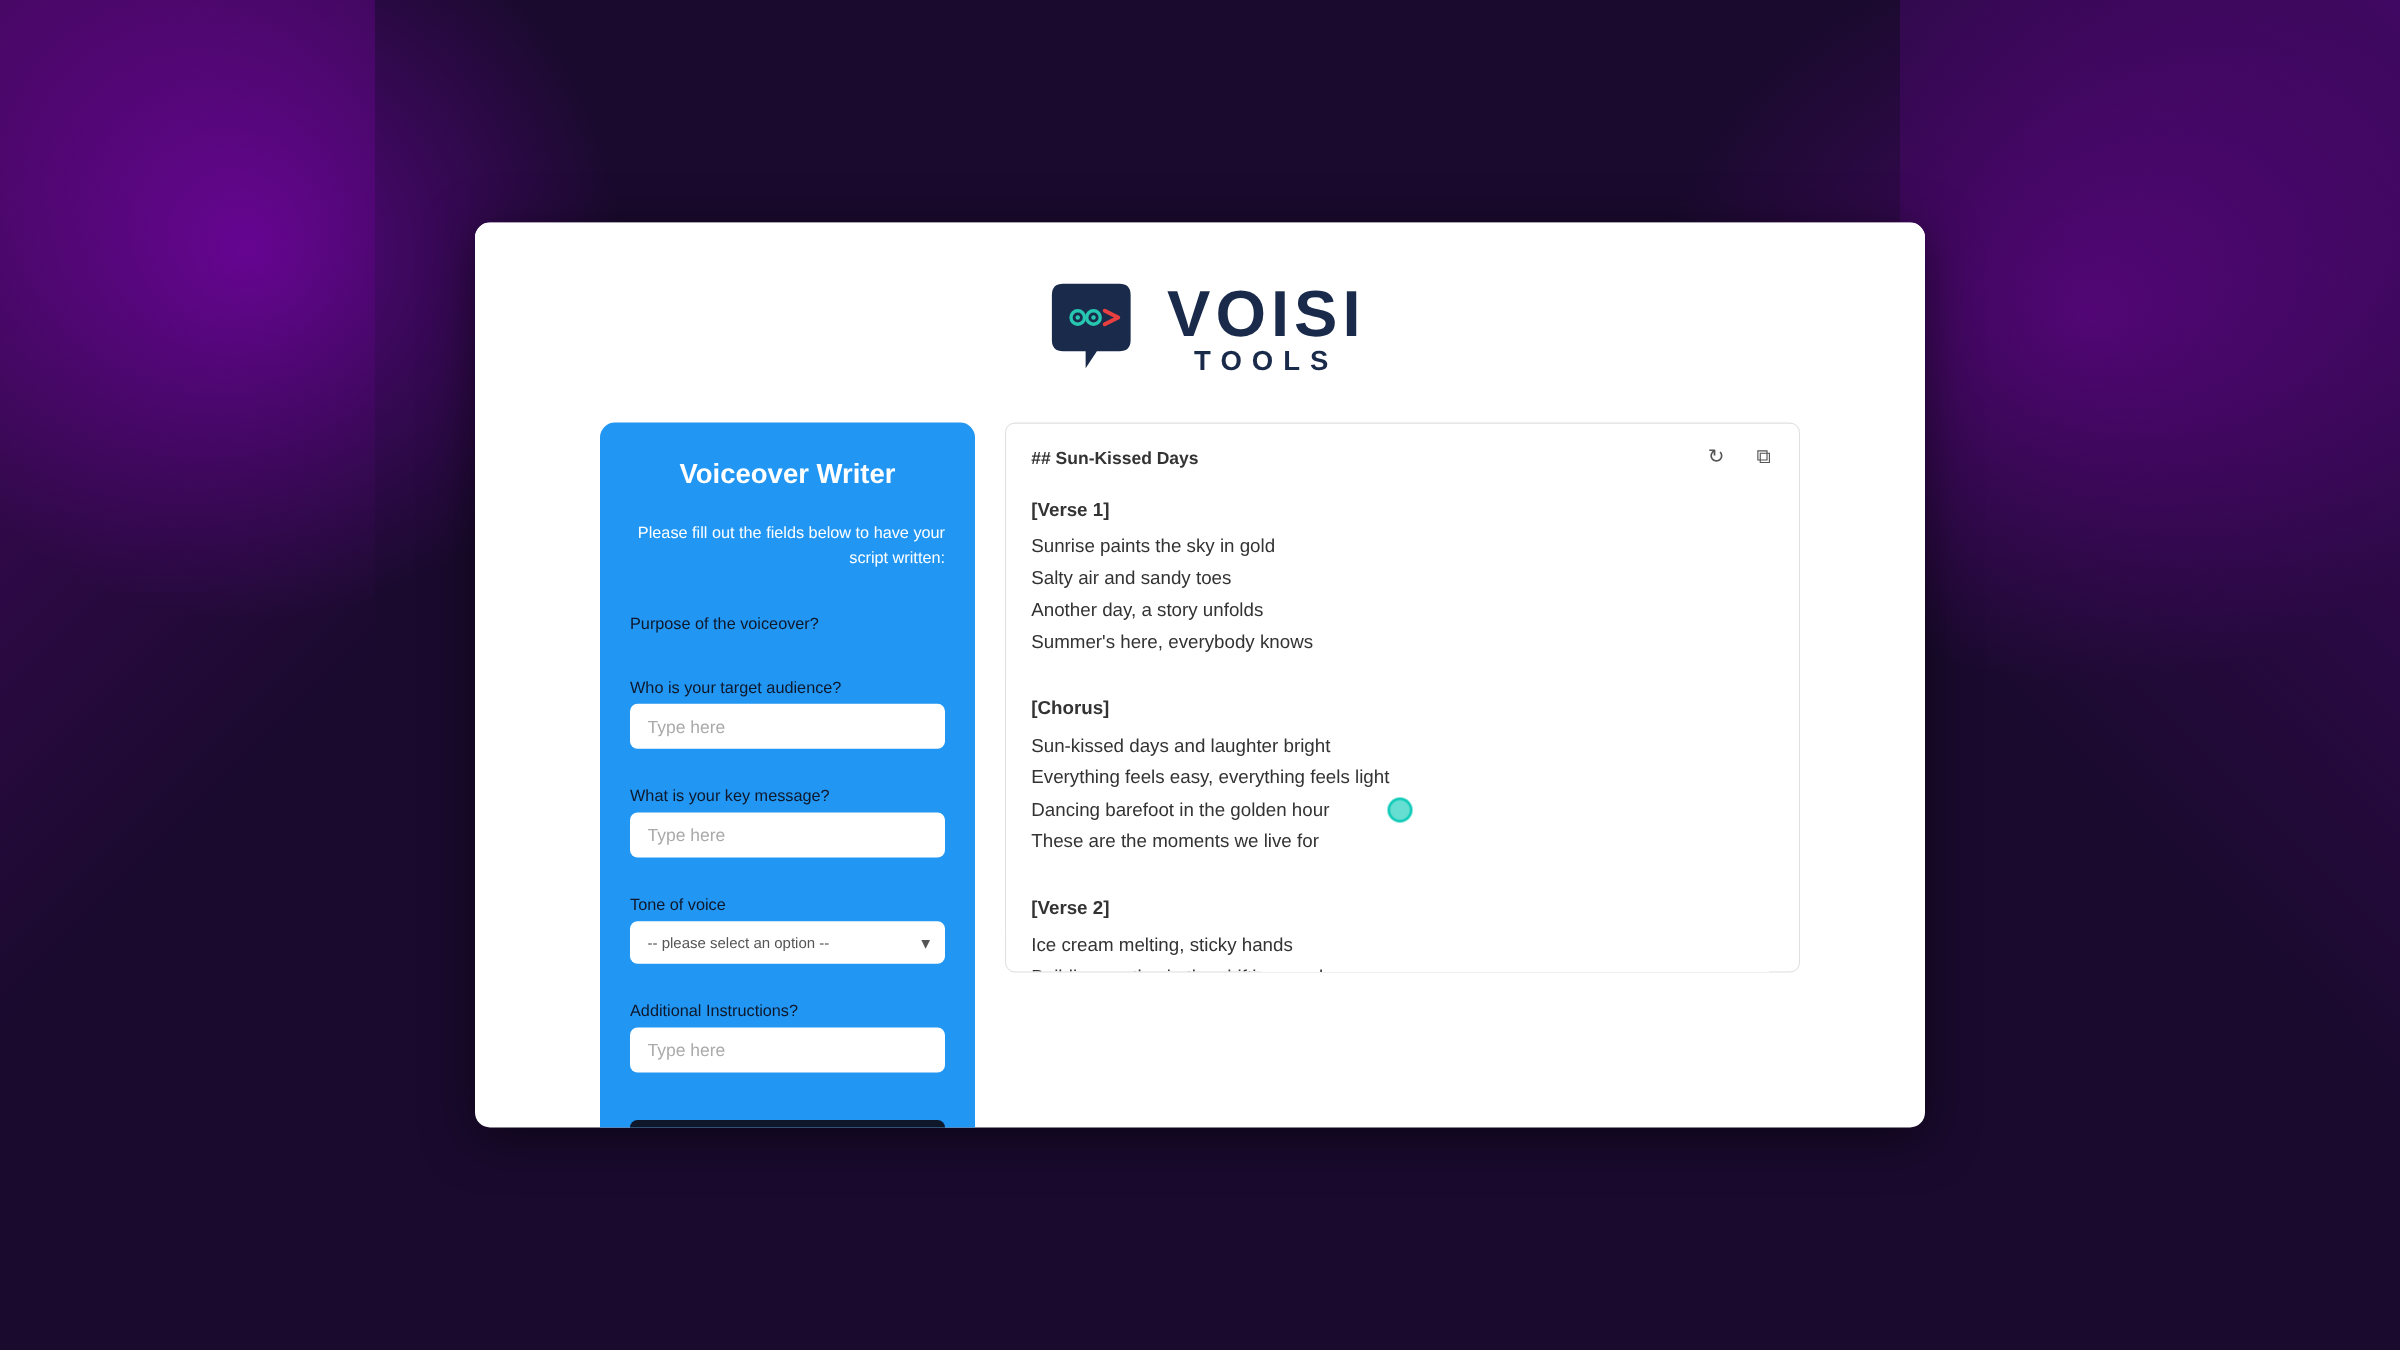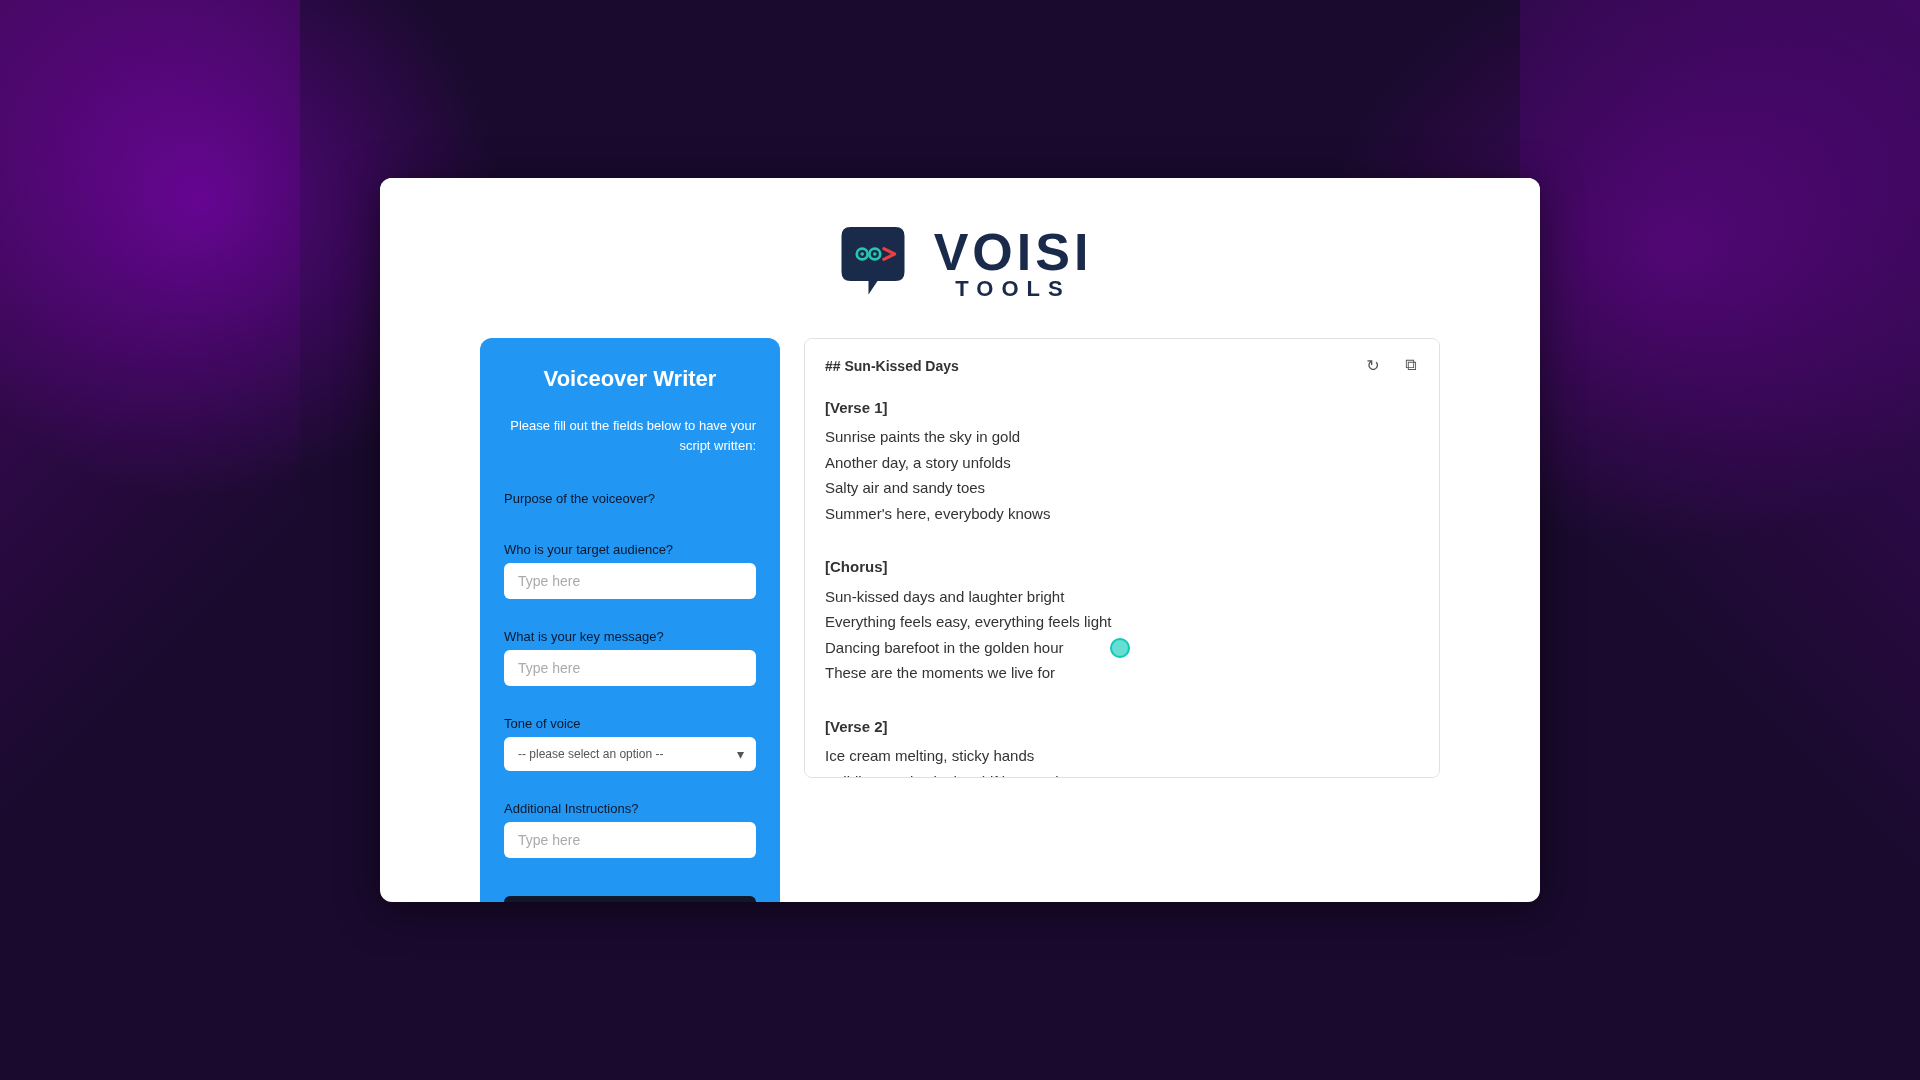--- a/index.html
+++ b/index.html
@@ -367,22 +367,22 @@
         <button class="action-btn" title="Copy">
           <span>⧉</span>
         </button>
       </div>
 
       <div class="output-content">
         <h2>## Sun-Kissed Days</h2>
         <div id="output-body">
             <p class="section-label">[Verse 1]</p>
             <p class="output-line">Sunrise paints the sky in gold</p>
+            <p class="output-line">Salty air and sandy toes</p>
             <p class="output-line">Another day, a story unfolds</p>
-            <p class="output-line">Salty air and sandy toes</p>
             <p class="output-line">Summer's here, everybody knows</p>
             <div style="height: 12px;"></div>
             <p class="section-label">[Chorus]</p>
             <p class="output-line">Sun-kissed days and laughter bright</p>
             <p class="output-line">Everything feels easy, everything feels light</p>
             <p class="output-line">Dancing barefoot in the golden hour</p>
             <p class="output-line">These are the moments we live for</p>
             <div style="height: 12px;"></div>
             <p class="section-label">[Verse 2]</p>
             <p class="output-line">Ice cream melting, sticky hands</p>

